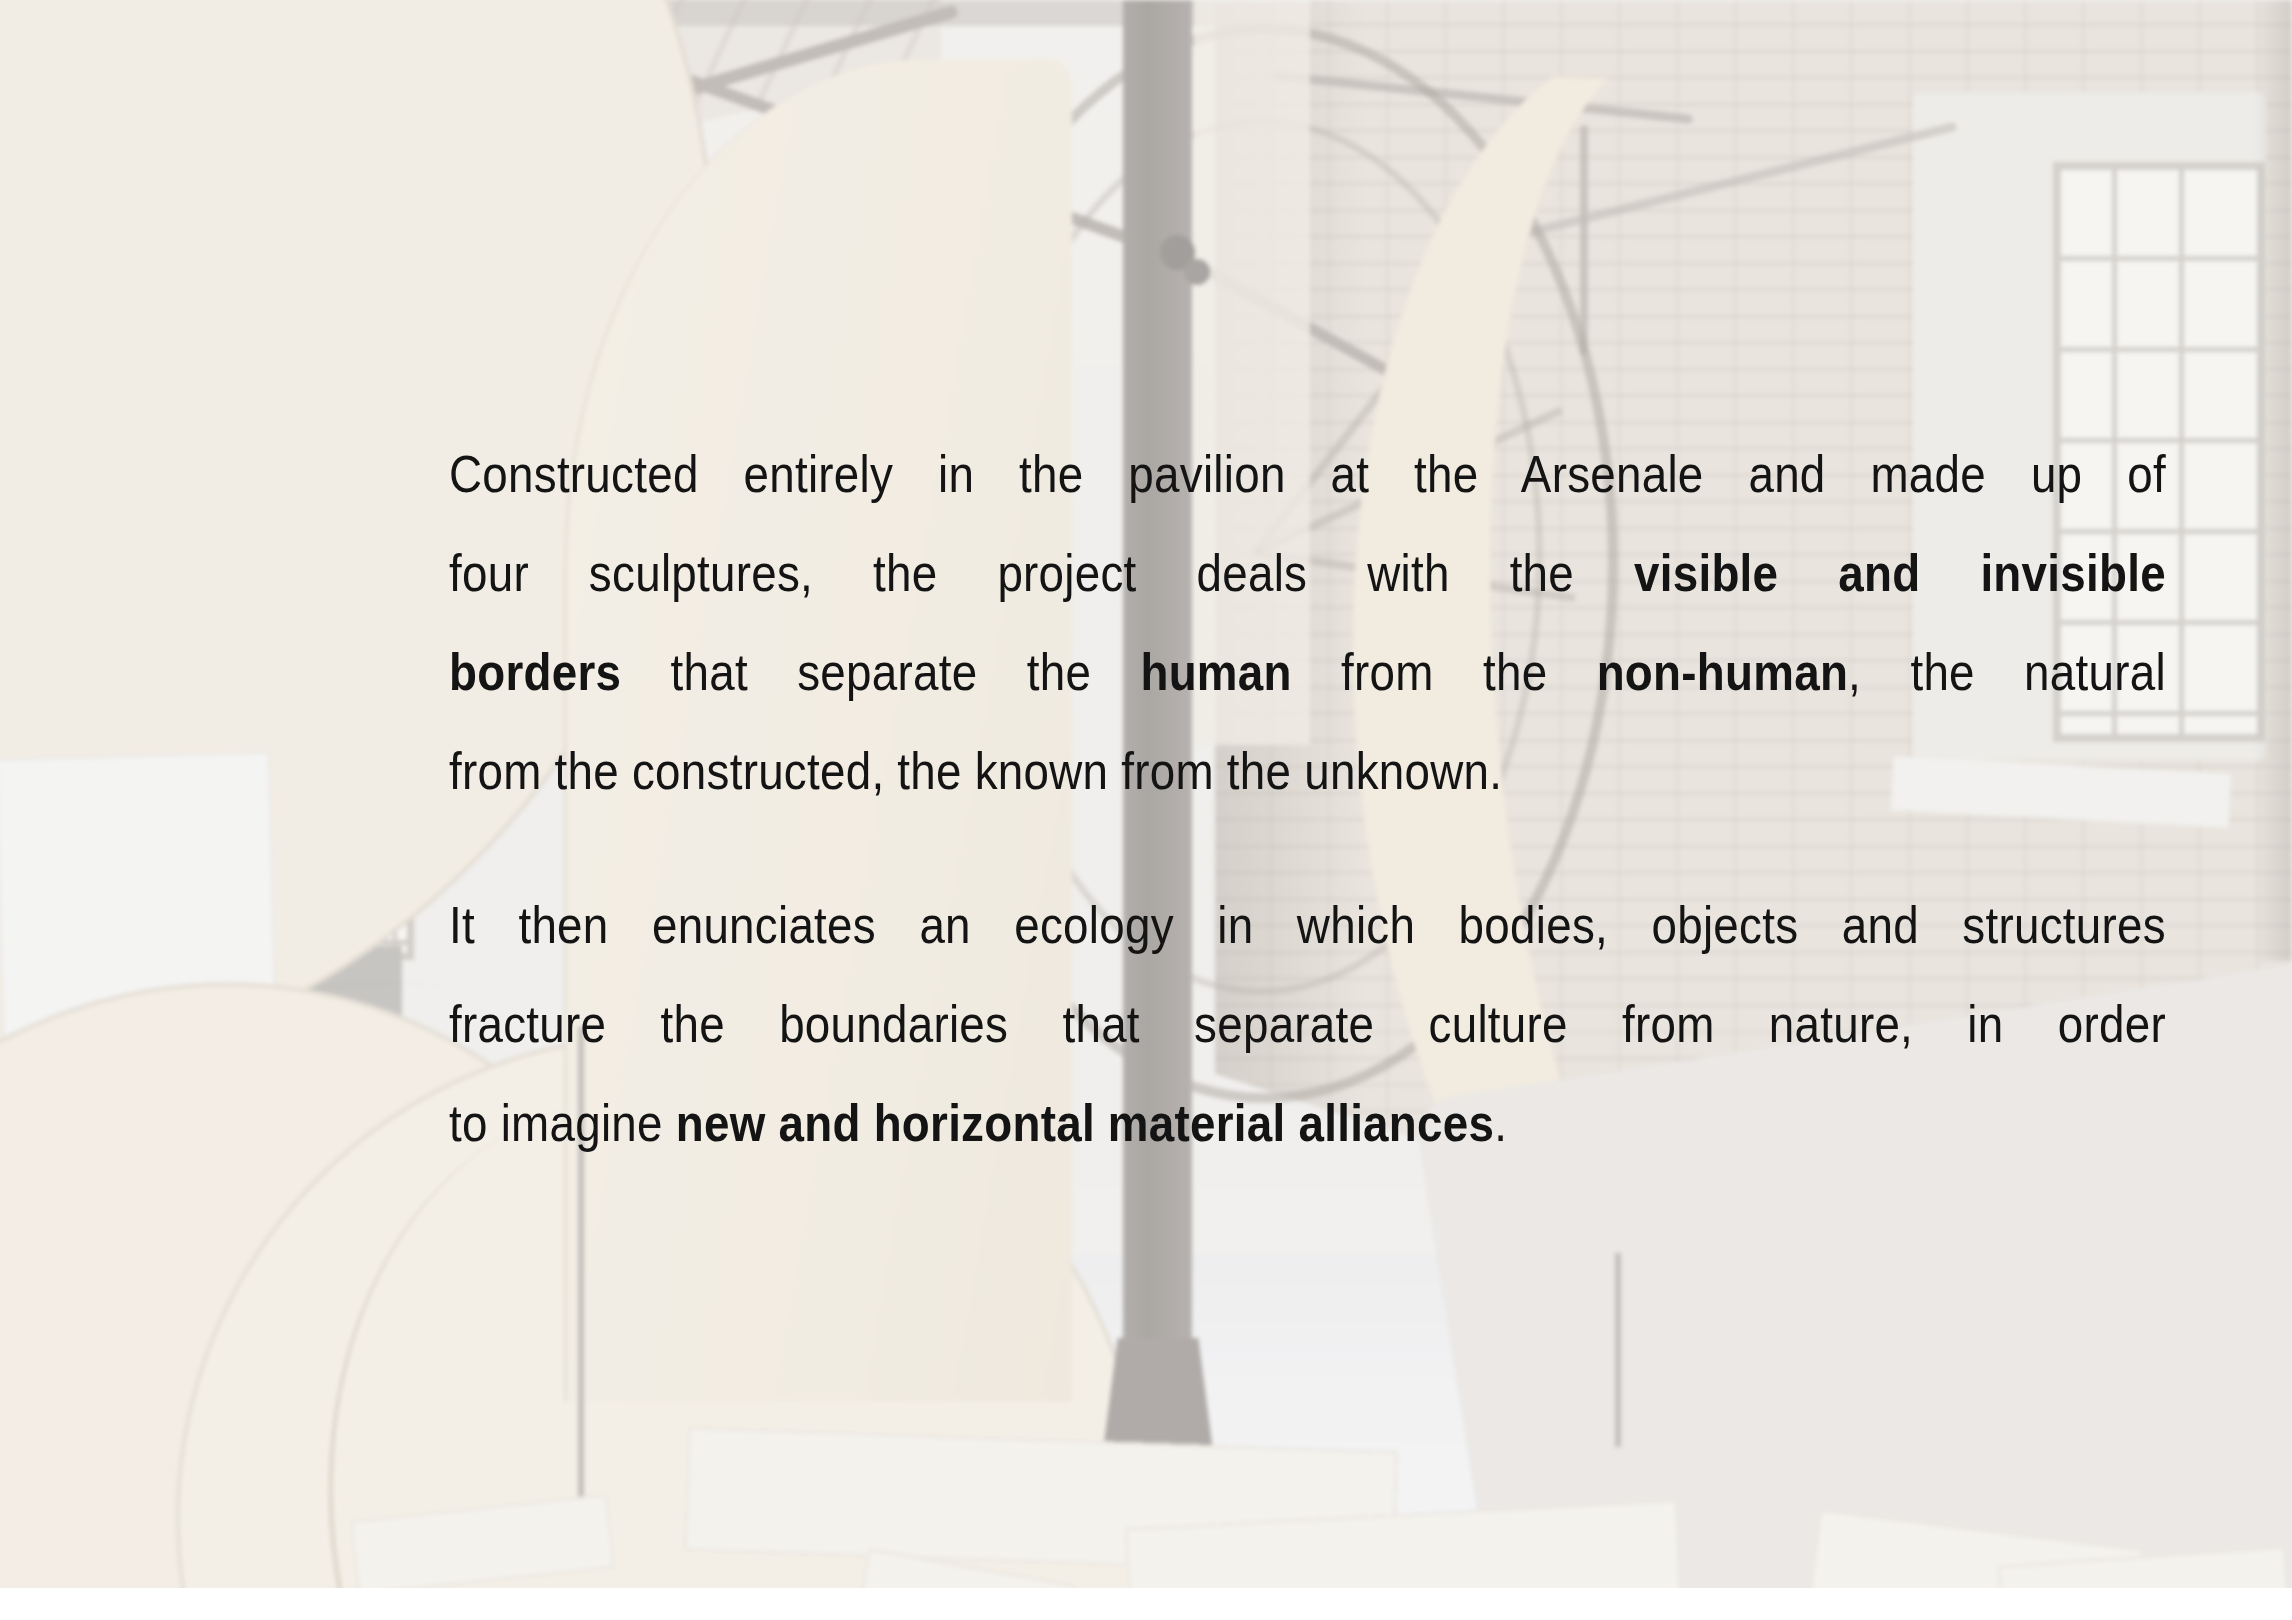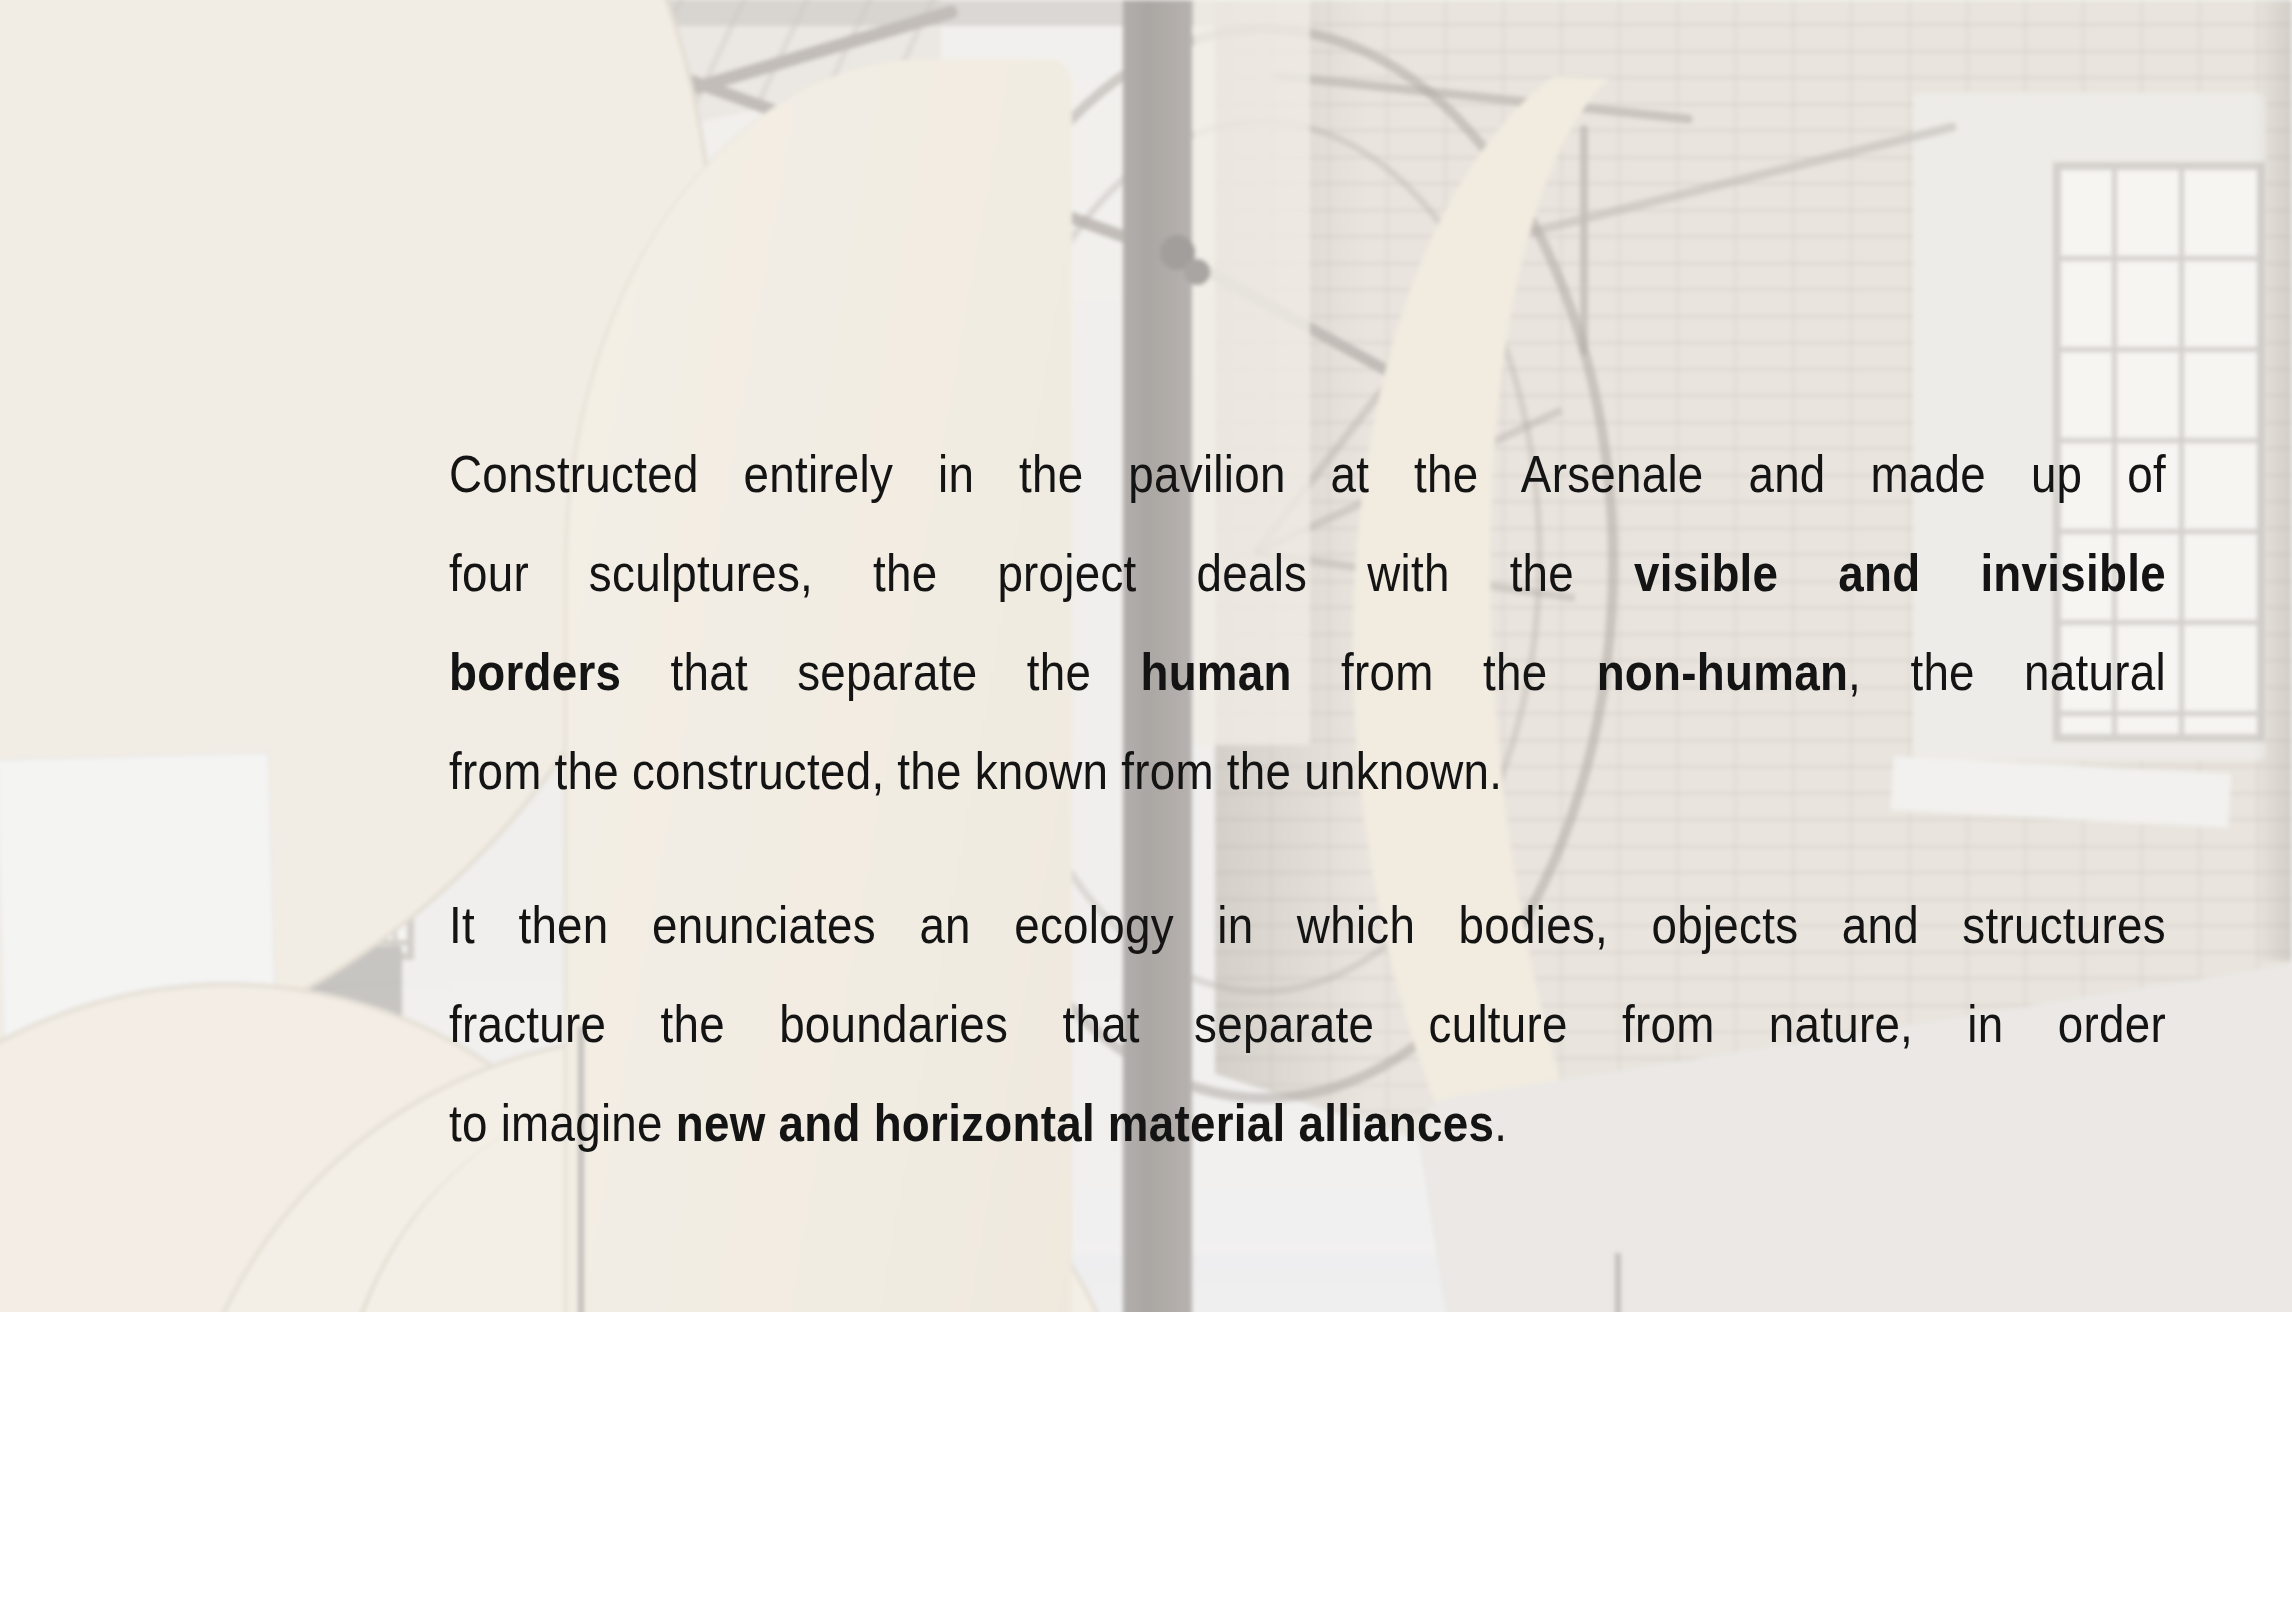--- a/index.html
+++ b/index.html
@@ -1,16 +1,16 @@
 <!DOCTYPE html>
 <html><head>
 <meta charset="utf-8">
 <style>
   html,body{margin:0;padding:0;background:#ffffff;}
-  .canvas{position:relative;width:2293px;height:1312px;overflow:hidden;background:#efedea;
+  .canvas{position:relative;width:2293px;height:1588px;overflow:hidden;background:#efedea;
           font-family:"Liberation Sans","DejaVu Sans",sans-serif;}
   .bg{position:absolute;inset:0;filter:blur(2px);}
   .bg *{position:absolute;}
   .veil{position:absolute;inset:0;background:rgba(255,255,255,0.42);}
   
   .wall-base{inset:0;background:linear-gradient(180deg,#e9e6e2 0%,#e6e3e0 55%,#e8e7e6 100%);}
   .floor{left:0;top:1255px;width:2293px;height:366px;background:linear-gradient(180deg,#e2e1e3,#e9e9eb 40%,#ededef);}
   .floor-shadow{left:-78px;top:1353px;width:1127px;height:265px;
      background:radial-gradient(ellipse at 35% 50%,rgba(150,146,148,.45),rgba(150,146,148,0) 70%);}
   .roof-deck{left:-59px;top:-39px;width:1000px;height:333px;background:#ddd6ce;

